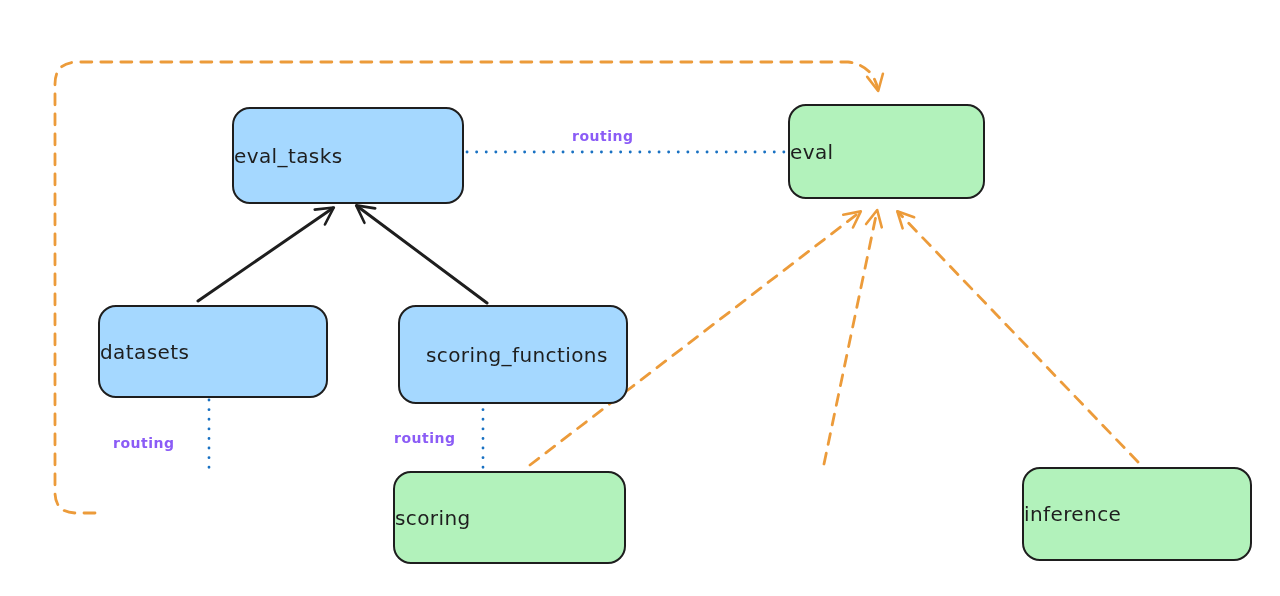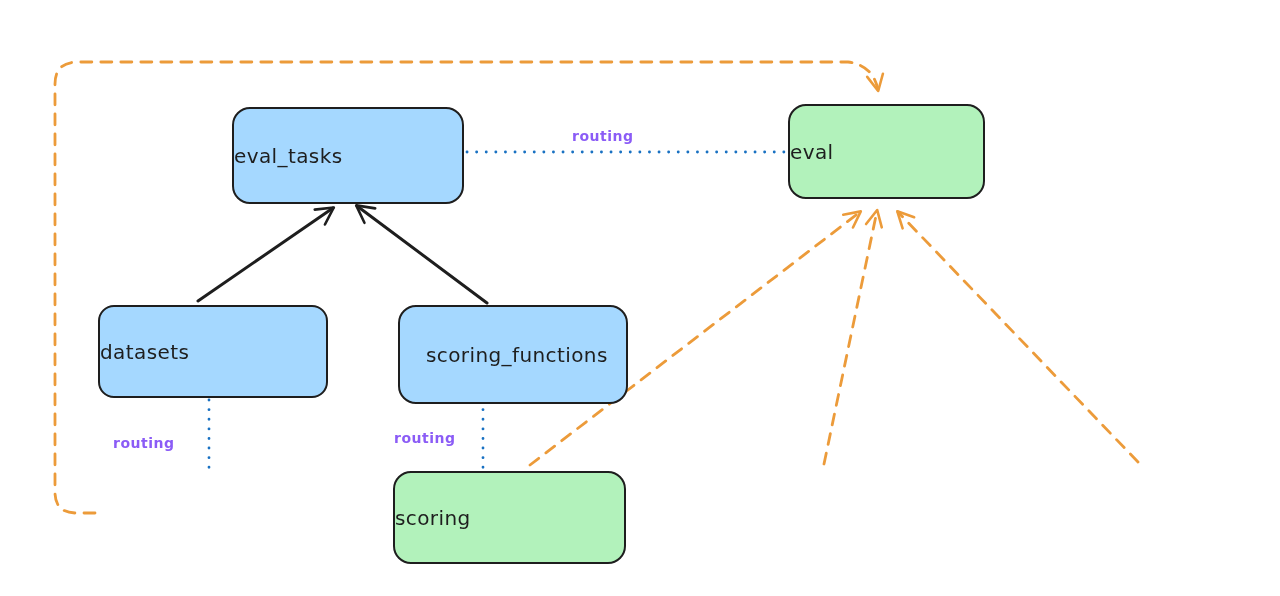--- a/index.html
+++ b/index.html
@@ -19,21 +19,21 @@
     font-size:20px;
     color:#1e1e1e;
     letter-spacing:0.4px;
     box-sizing:border-box;
   }
   .node.blue{background:#a5d8ff;}
   .node.green{background:#b2f2bb;}
 
   .n-eval_tasks       {left:232px; top:107px; width:232px; height:97px;}
   .n-eval             {left:788px; top:104px; width:197px; height:95px;}
-  .n-datasets         {left:98px;  top:305px; width:230px; height:93px;border-radius:16px;}
+  .n-datasets         {left:98px;  top:305px; width:230px; height:93px;}
   .n-scoring_functions{left:398px; top:305px; width:230px; height:99px;padding-left:26px;}
   .n-datasetio        {left:95px;  top:475px; width:232px; height:93px;}
   .n-scoring          {left:385px; top:471px; width:233px; height:93px;margin-left:8px;}
   .n-agents           {left:708px; top:469px; width:232px; height:93px;}
   .n-inference        {left:1022px;top:467px; width:230px; height:94px;}
 
   .edge-label{
     position:absolute;
     color:#8b5cf6;
     font-size:14px;
@@ -99,18 +99,21 @@
   </div>
   <div class="node blue n-datasets">
     <span>datasets</span>
   </div>
   <div class="node blue n-scoring_functions">
     <span>scoring_functions</span>
   </div>
   <div class="node green n-scoring">
     <span>scoring</span>
   </div>
+  <div class="node green n-inference">
+    <span>inference</span>
+  </div>
 
   <div class="edge-label l-routing-top">routing</div>
   <div class="edge-label l-routing-left">routing</div>
   <div class="edge-label l-routing-mid">routing</div>
 
 </div>
 
 </body></html>

